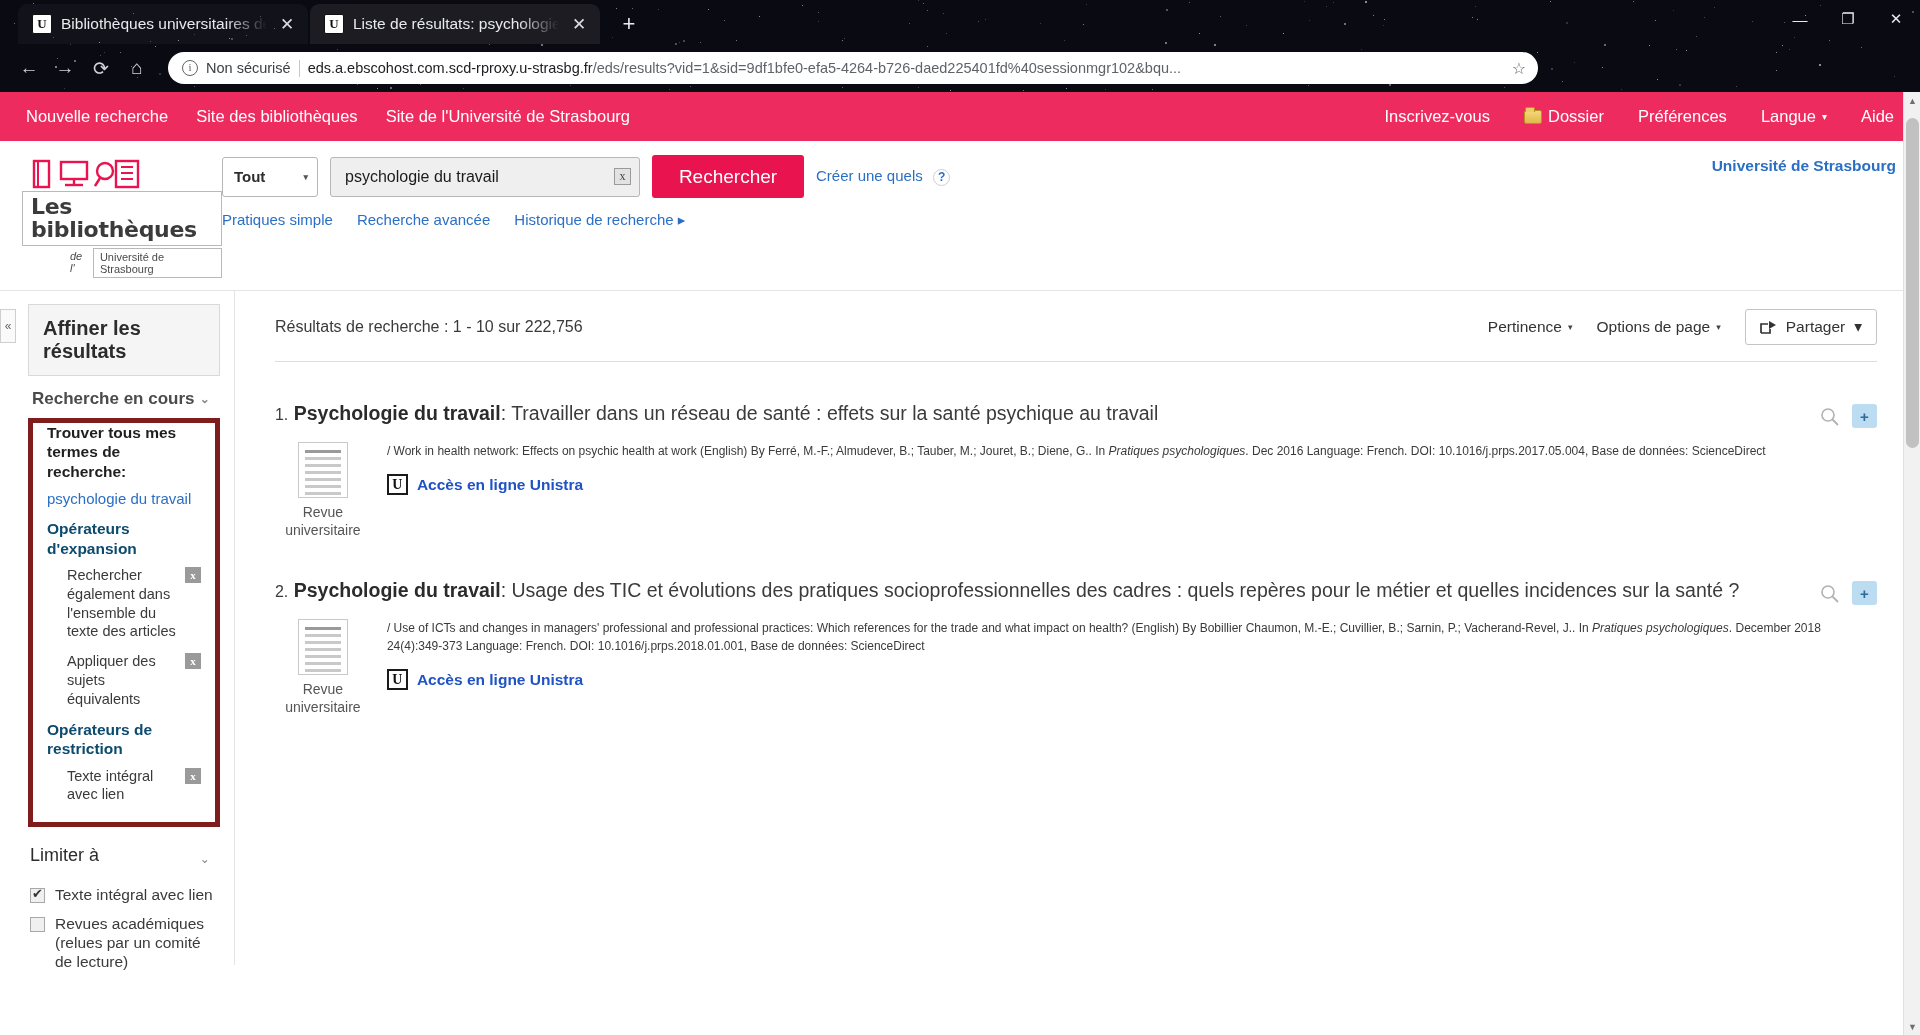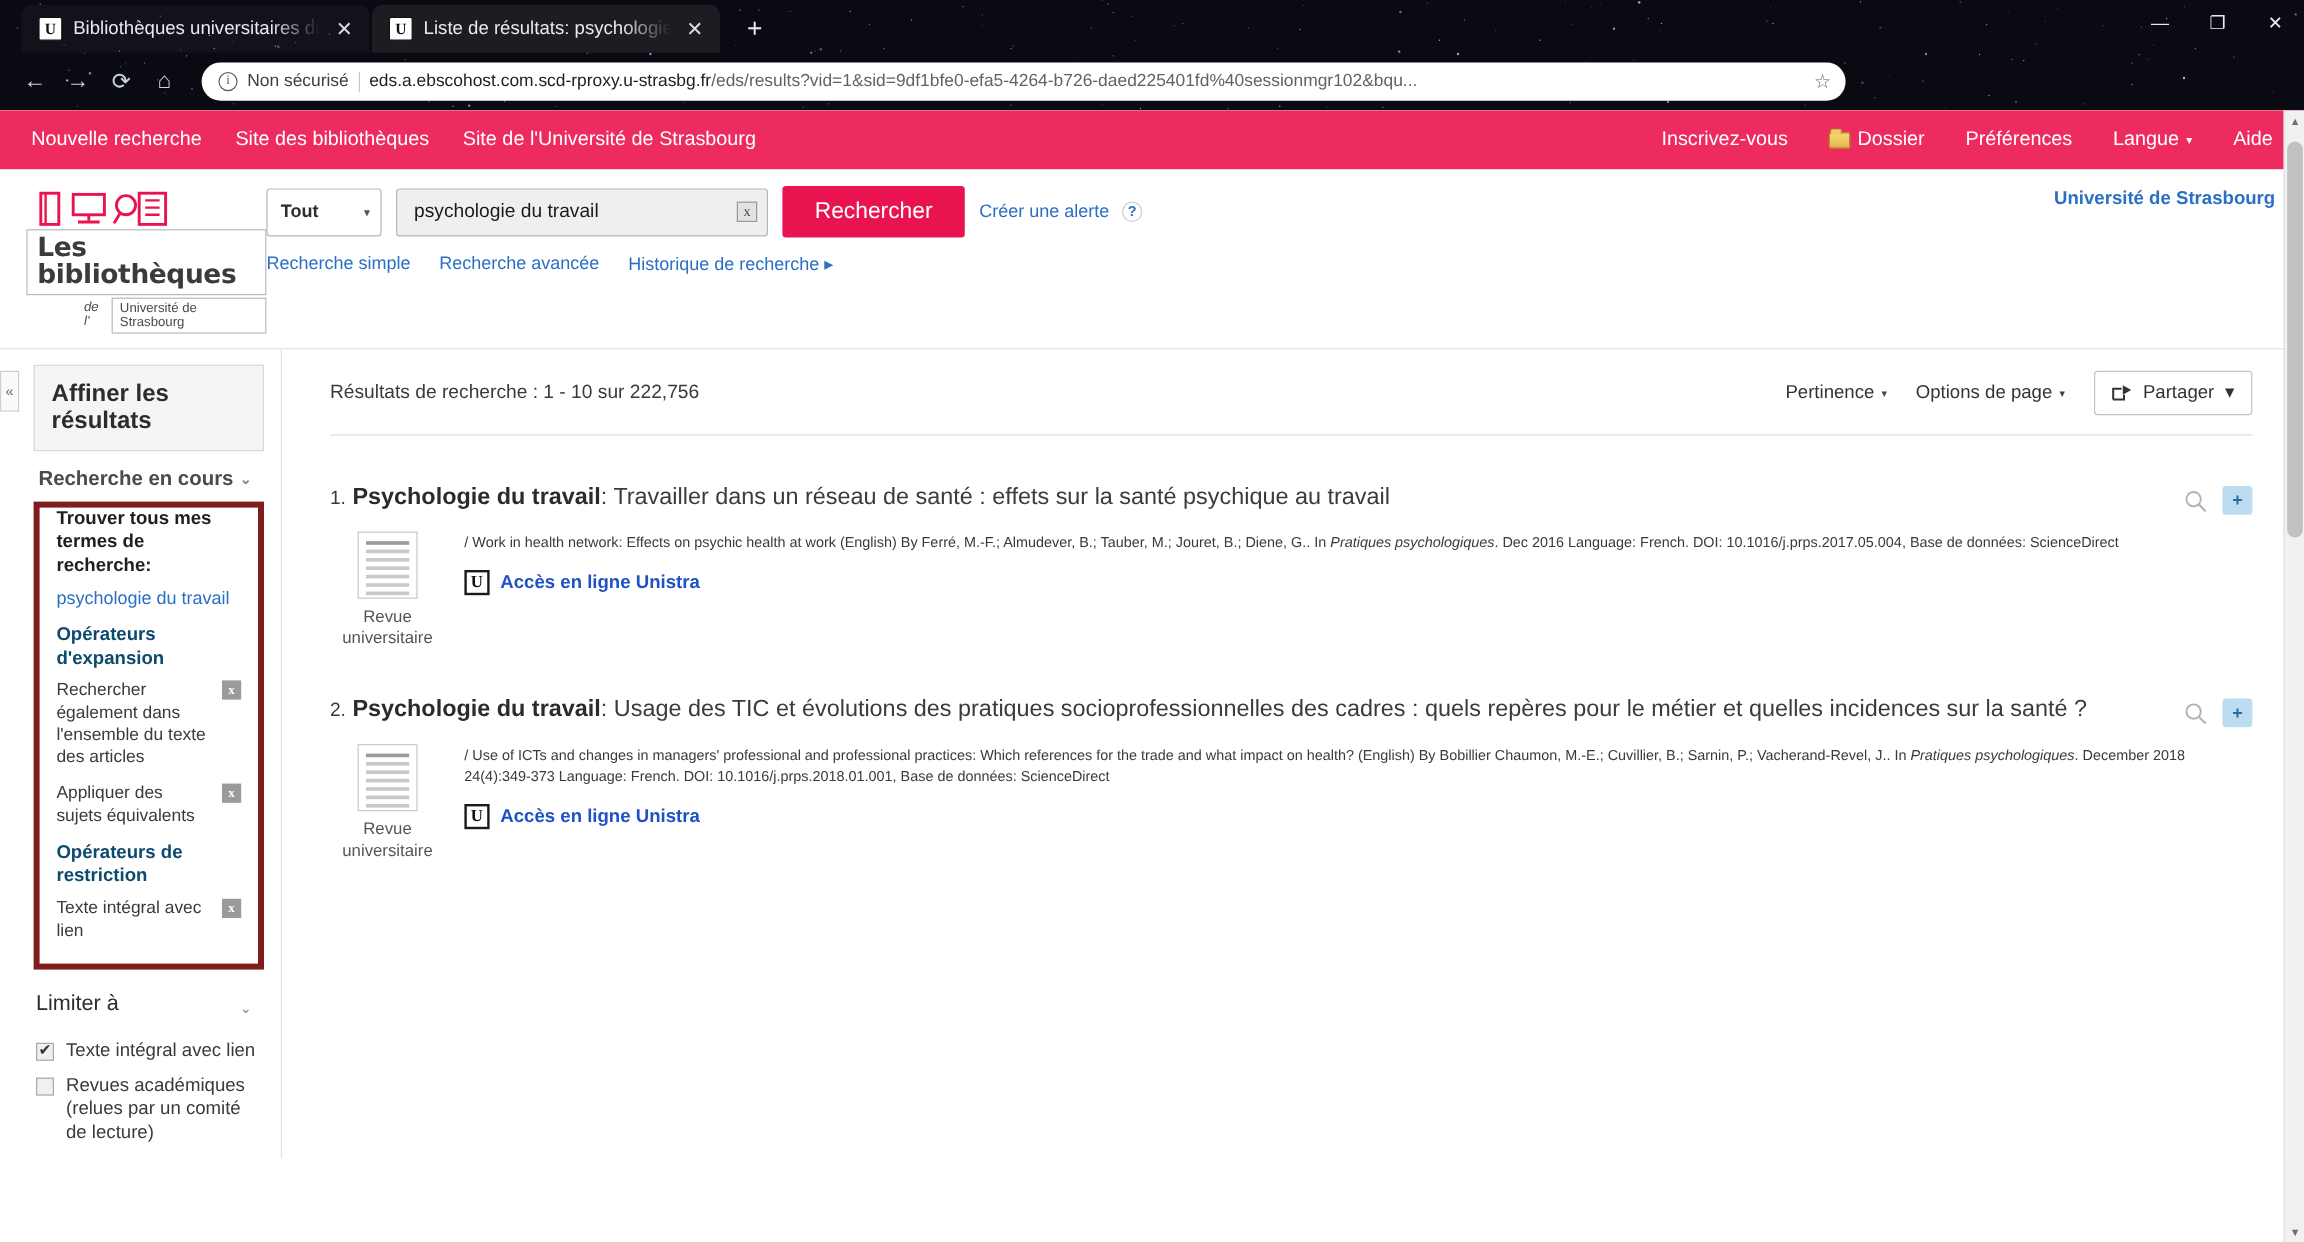--- a/index.html
+++ b/index.html
@@ -261,21 +261,21 @@
     font-size: 17px; font-weight: bold; color: #4b4b4b;
   }
   .facet-title .chev { color: #888; font-size: 12px; }
   .current-box { border: 5px solid #7f1d1d; padding: 0 14px 16px 14px; }
   .cs-head { font-size: 15.5px; font-weight: bold; color: #1f1f1f; line-height: 1.25; }
   .cs-link { display: block; color: #2b6fc4; font-size: 15px; margin: 9px 0 12px 0; text-decoration: none; }
   .cs-sub { font-size: 15.5px; font-weight: bold; color: #0c4a6e; line-height: 1.25; margin-bottom: 8px; }
   .cs-item {
     display: flex; align-items: flex-start; justify-content: space-between;
     gap: 8px; margin-bottom: 11px;
-    font-size: 14.5px; color: #3a3a3a; line-height: 1.3;
+    font-size: 14.5px; color: #3a3a3a; line-height: 1.3; margin-left: 20px;
   }
   .cs-x {
     flex: 0 0 auto;
     width: 16px; height: 16px;
     background: #9a9a9a; color: #fff;
     font-size: 11px; font-weight: bold;
     line-height: 16px; text-align: center;
     font-family: "Liberation Serif", serif;
     margin-top: 1px;
   }
@@ -713,26 +713,26 @@
         <div class="srch-select">
           <span>Tout</span>
           <span class="tri">▾</span>
         </div>
         <div class="srch-input">
           <span>psychologie du travail</span>
           <span class="clear-x">x</span>
         </div>
         <div class="srch-btn">Rechercher</div>
         <span>
-          <a href="#" class="alert-link">Créer une alerte</a>
+          <a href="#" class="alert-link">Créer une quels</a>
           <span class="help-q">?</span>
         </span>
       </div>
       <div class="srch-links">
-        <a href="#">Recherche simple</a>
+        <a href="#">Pratiques simple</a>
         <a href="#">Recherche avancée</a>
         <a href="#">Historique de recherche ▸</a>
       </div>
     </div>
   </div>
 
   <div class="content">
 
     <div class="rail">
       <div class="rail-btn">«</div>

